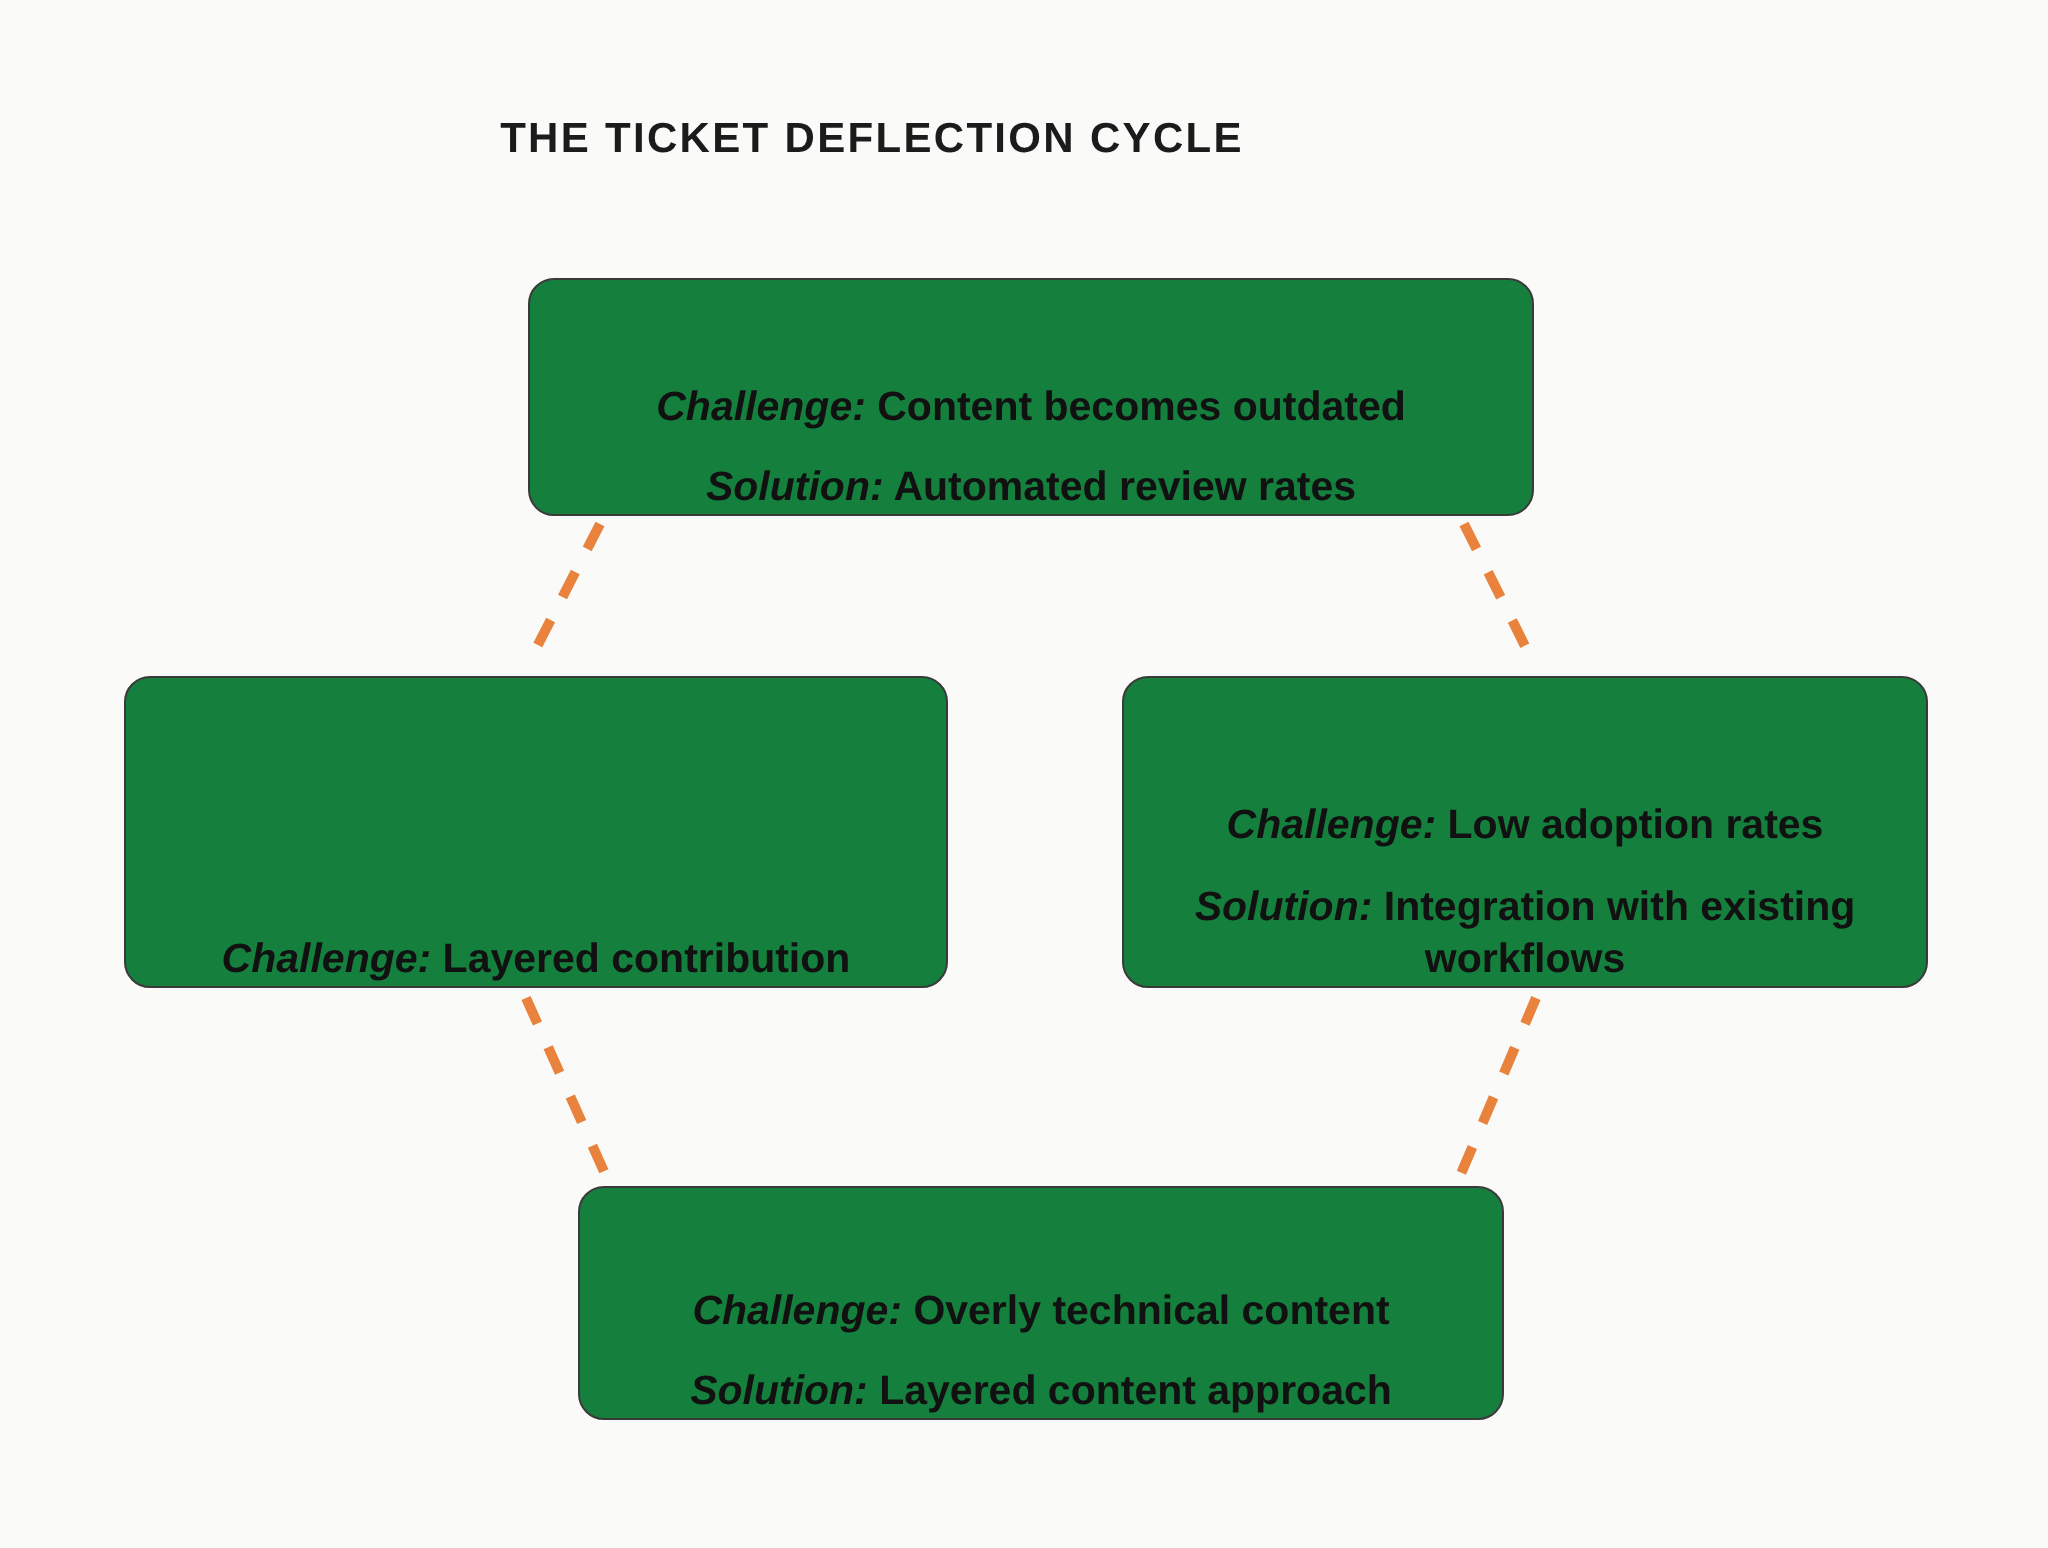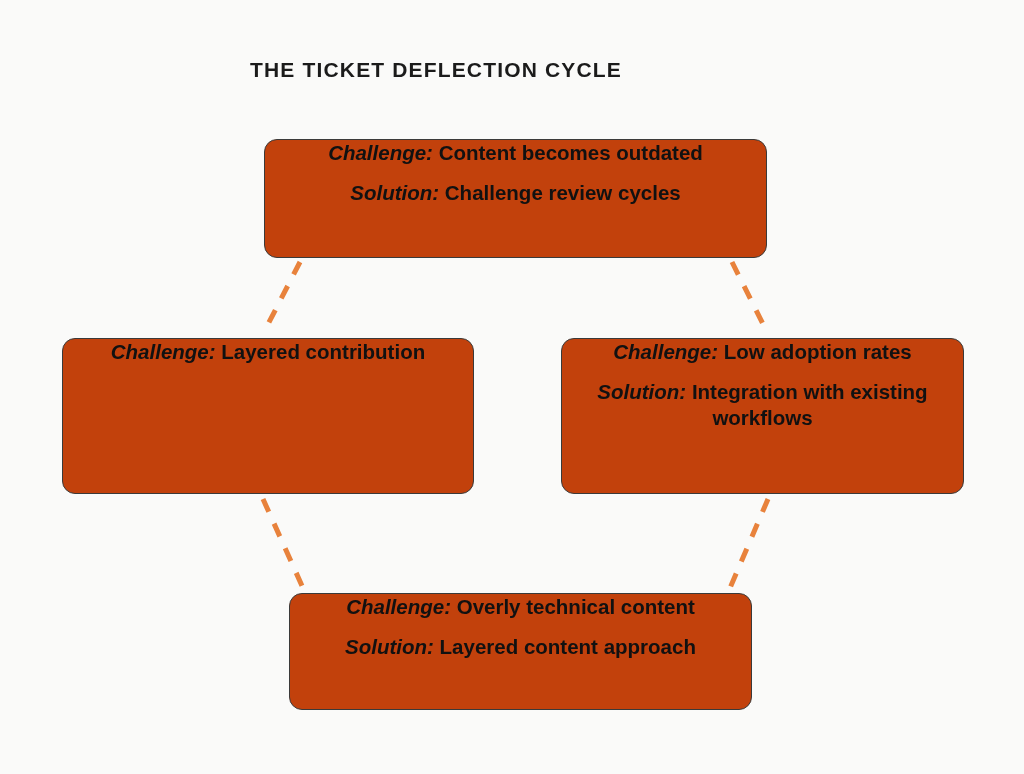--- a/index.html
+++ b/index.html
@@ -32,27 +32,27 @@
   #connectors {
     position: absolute;
     left: 0;
     top: 0;
     width: 1024px;
     height: 774px;
   }
   .node-box {
     position: absolute;
     box-sizing: border-box;
-    background: #c2410c;
+    background: #15803d;
     border: 1.6px solid #3A3A3A;
     border-radius: 13px;
     display: flex;
     flex-direction: column;
     align-items: center;
-    justify-content: flex-start;
+    justify-content: flex-end;
     text-align: center;
     color: #111111;
     font-size: 20.5px;
     font-weight: bold;
     line-height: 1.28;
   }
   .node-line {
     display: block;
     padding: 0 16px;
   }
@@ -83,21 +83,21 @@
 
   <svg id="connectors" viewBox="0 0 1024 774" xmlns="http://www.w3.org/2000/svg">
     <line x1="300" y1="262" x2="263" y2="334" stroke="#E8823C" stroke-width="5" stroke-dasharray="14 13" stroke-linecap="butt"></line>
     <line x1="732" y1="262" x2="768" y2="334" stroke="#E8823C" stroke-width="5" stroke-dasharray="14 13" stroke-linecap="butt"></line>
     <line x1="263" y1="499" x2="303" y2="588" stroke="#E8823C" stroke-width="5" stroke-dasharray="14 13" stroke-linecap="butt"></line>
     <line x1="768" y1="499" x2="730" y2="588" stroke="#E8823C" stroke-width="5" stroke-dasharray="14 13" stroke-linecap="butt"></line>
   </svg>
 
   <div class="node-box" id="box-top">
     <span class="node-line"><span class="lbl">Challenge:</span> <span class="val">Content becomes outdated</span></span>
-    <span class="node-line"><span class="lbl">Solution:</span> <span class="val">Challenge review cycles</span></span>
+    <span class="node-line"><span class="lbl">Solution:</span> <span class="val">Automated review rates</span></span>
   </div>
 
   <div class="node-box" id="box-left">
     <span class="node-line"><span class="lbl">Challenge:</span> <span class="val">Layered contribution</span></span>
   </div>
 
   <div class="node-box" id="box-right">
     <span class="node-line"><span class="lbl">Challenge:</span> <span class="val">Low adoption rates</span></span>
     <span class="node-line"><span class="lbl">Solution:</span> <span class="val">Integration with existing workflows</span></span>
   </div>

